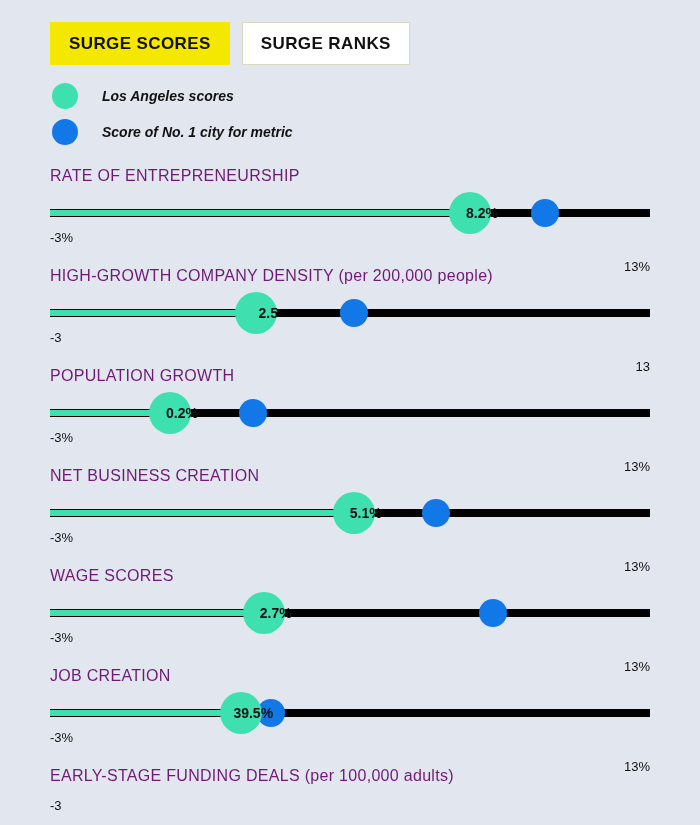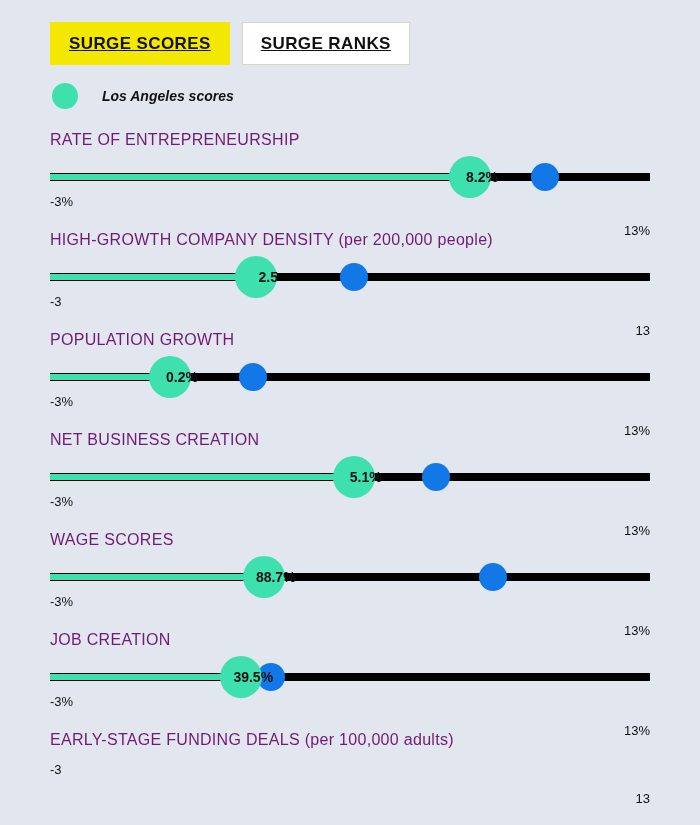--- a/index.html
+++ b/index.html
@@ -32,21 +32,20 @@
     font-size: 17px;
     font-weight: bold;
     letter-spacing: 0.4px;
     padding: 12px 18px;
     line-height: 1;
     background: #ffffff;
     color: #111111;
     border: 1px solid #d8d8c0;
     cursor: pointer;
     white-space: nowrap;
-    text-decoration: underline;
   }
   .tab.active {
     background: #f5e800;
     border: 1px solid #f5e800;
   }
   
   .legend {
     margin: 4px 0 22px 2px;
   }
   .legend-row {
@@ -154,20 +153,24 @@
     <div class="tab">
       <span>SURGE RANKS</span>
     </div>
   </div>
 
   <div class="legend">
     <div class="legend-row">
       <span class="dot green"></span>
       <span class="legend-label">Los Angeles scores</span>
     </div>
+    <div class="legend-row">
+      <span class="dot blue"></span>
+      <span class="legend-label">Score of No. 1 city for metric</span>
+    </div>
   </div>
 
   <div id="metrics">
       <div class="metric">
         <div class="metric-title">RATE OF ENTREPRENEURSHIP</div>
         <div class="track-wrap">
           <div class="track"></div>
           <div class="track-fill" style="width:70%"></div>
           <div class="marker blue" style="left:82.5%"></div>
           <div class="marker green" style="left:70%">
@@ -224,21 +227,21 @@
           <span class="axis-max">13%</span>
         </div>
       </div>
       <div class="metric">
         <div class="metric-title">WAGE SCORES</div>
         <div class="track-wrap">
           <div class="track"></div>
           <div class="track-fill" style="width:35.625%"></div>
           <div class="marker blue" style="left:73.75%"></div>
           <div class="marker green" style="left:35.625%">
-            <span class="marker-value">88.7%</span>
+            <span class="marker-value">2.7%</span>
           </div>
         </div>
         <div class="axis">
           <span class="axis-min">-3%</span>
           <span class="axis-max">13%</span>
         </div>
       </div>
       <div class="metric">
         <div class="metric-title">JOB CREATION</div>
         <div class="track-wrap">

